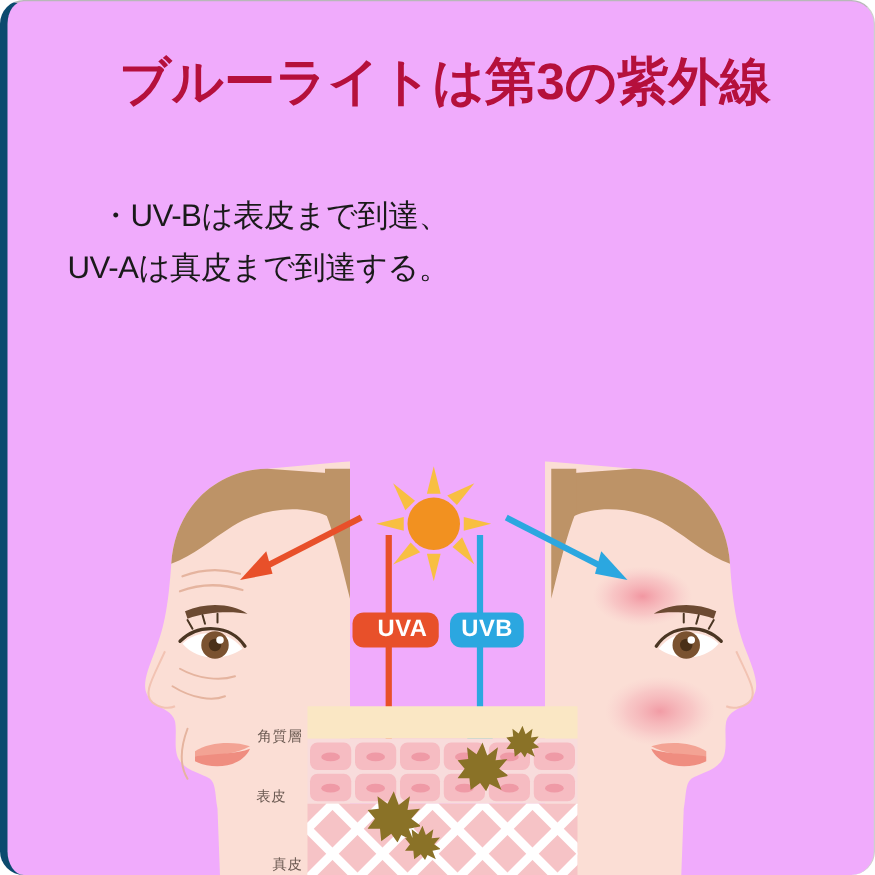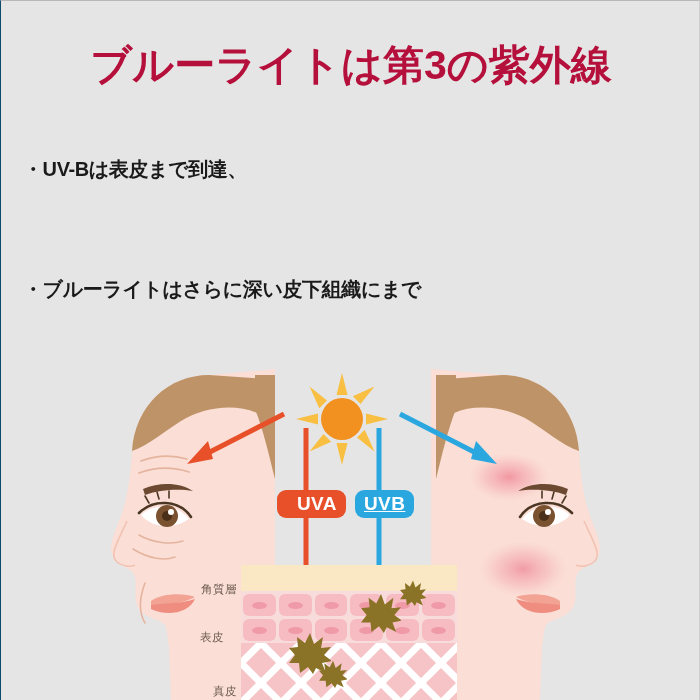--- a/index.html
+++ b/index.html
@@ -11,26 +11,27 @@
     height: 700px;
     background: #ffffff;
     font-family: "Liberation Sans", "DejaVu Sans", sans-serif;
     overflow: hidden;
     position: relative;
   }
   #page {
     position: relative;
     width: 700px;
     height: 700px;
-    background: #e5e5e5;
+    background: #f0abfc;
     box-sizing: border-box;
     border-top: 1px solid #b8b8b8;
-    border-left: 1px solid #0c4a6e;
+    border-left: 6px solid #0c4a6e;
     border-right: 1px solid #cfcfcf;
     overflow: hidden;
+    border-radius: 19px;
   }
 
   
   #title {
     position: absolute;
     left: 0;
     top: 42px;
     width: 700px;
     text-align: center;
     font-size: 41px;
@@ -38,22 +39,22 @@
     letter-spacing: 0px;
     color: #b5103c;
     line-height: 1.1;
     white-space: nowrap;
   }
 
   
   .bullet-block {
     position: absolute;
     left: 22px;
-    font-size: 20px;
-    font-weight: bold;
+    font-size: 25px;
+    font-weight: normal;
     color: #1a1a1a;
     line-height: 1.62;
     letter-spacing: -0.4px;
     white-space: nowrap;
     text-align: right;
   }
   #bullet-1 { top: 152px; }
   #bullet-2 { top: 272px; }
   .bullet-line-1 { display: block; }
   .bullet-line-2 { display: block; padding-left: 26px; }
@@ -161,38 +162,38 @@
     padding: 4px 9px 5px 9px;
     border-radius: 9px;
     color: #ffffff;
     font-size: 19px;
     font-weight: bold;
     letter-spacing: 0.4px;
     line-height: 1;
     font-family: "Liberation Sans", sans-serif;
   }
   #badge-uva { left: 276px; top: 121px; background: #e8502a; padding-left: 20px; }
-  #badge-uvb { left: 354px; top: 121px; background: #2ba7e0; text-decoration: underline; }
+  #badge-uvb { left: 354px; top: 121px; background: #2ba7e0; }
 
   
   .star { position: absolute; }
 </style>
 </head>
 <body>
 
 <div id="page">
 
   <div id="title">ブルーライトは第3の紫外線</div>
 
   <div id="bullet-1" class="bullet-block">
     <span class="bullet-line-1"><span>・</span><span>UV-Bは表皮まで到達、</span></span>
+    <span class="bullet-line-2">UV-Aは真皮まで到達する。</span>
   </div>
 
   <div id="bullet-2" class="bullet-block">
-    <span class="bullet-line-1"><span>・</span><span>ブルーライトはさらに深い皮下組織にまで</span></span>
   </div>
 
   <div id="illustration">
 
     <svg id="face-left" class="face" viewBox="0 0 170 332">
 
       <path d="M104,6 C64,6 30,36 27,82 C25,112 22,132 14,152
                C6,172 2,184 12,192 C20,199 28,200 30,208
                C32,218 28,232 34,240 C40,248 52,250 58,254
                C63,258 62,268 64,278 L66,332 L170,332 L170,0 Z" fill="#fbded5"></path>

